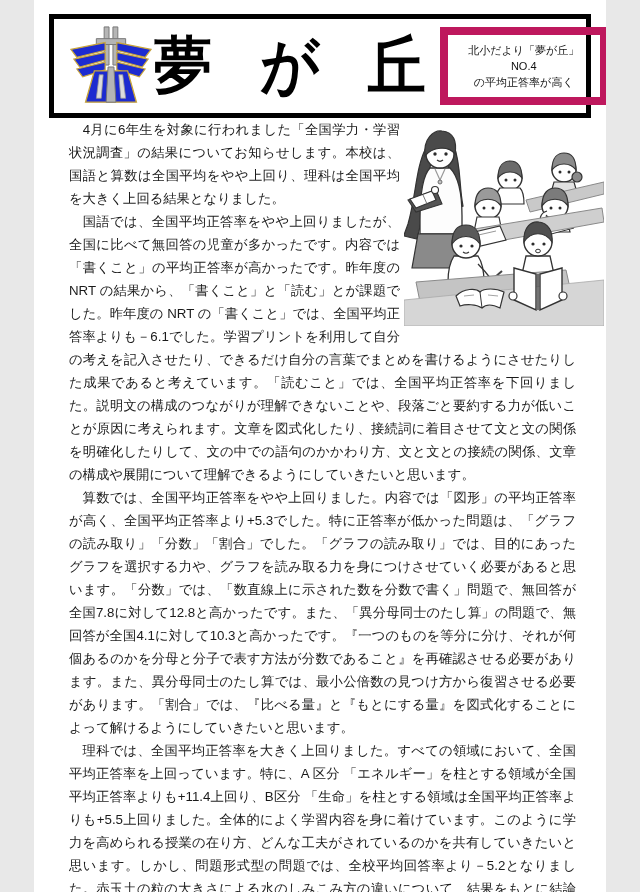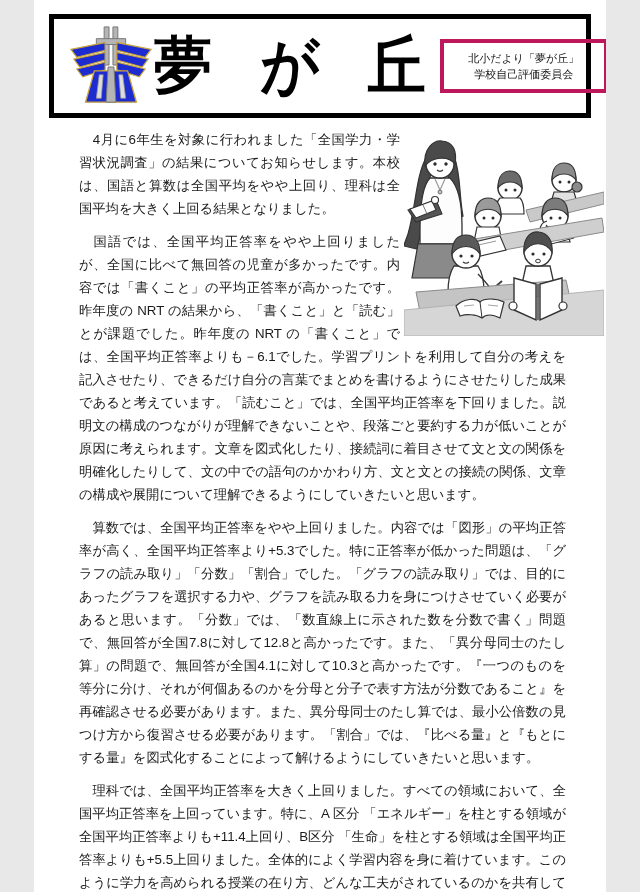--- a/index.html
+++ b/index.html
@@ -35,21 +35,21 @@
     font-size: 58px;
     letter-spacing: 14px;
     line-height: 1.1;
     color: #000;
     white-space: nowrap;
     transform: scaleY(1.08);
   }
   .issue-box {
     flex: 0 0 auto;
     width: 168px;
-    border: 4px solid #be185d;
+    border: 8px solid #be185d;
     box-sizing: border-box;
     padding: 7px 16px;
     text-align: center;
     font-size: 11px;
     line-height: 16px;
     color: #111;
   }
   
   .article-heading {
     margin: 22px 30px 12px 34px;
@@ -59,21 +59,21 @@
     color: #000;
     line-height: 1.2;
   }
   .article-body {
     margin: 0 30px 0 35px;
     font-size: 13.3px;
     line-height: 23px;
     text-align: justify;
     color: #1a1a1a;
   }
-  .article-body p { margin: 10px; }
+  .article-body p { margin: 0; }
   .illustration {
     float: right;
     width: 168px;
     height: 206px;
     margin: 2px 0 4px 8px;
     position: relative;
   }
   .illustration svg {
     position: absolute;
     top: 0;
@@ -107,21 +107,22 @@
         <polygon points="41,44 47,44 49,80 39,80" fill="#b5b5b5" stroke="#777" stroke-width="1"></polygon>
         <polygon points="32,52 36,52 34,76 29,76" fill="#dcdcdc" stroke="#999" stroke-width="0.8"></polygon>
         <polygon points="52,52 56,52 59,76 54,76" fill="#dcdcdc" stroke="#999" stroke-width="0.8"></polygon>
       </svg>
     </div>
 
     <h1 class="masthead-title">夢 が 丘</h1>
 
     <div class="issue-box">
       <div>北小だより「夢が丘」</div>
-      <div>学校自己評価委員会</div>
+      <div>NO.4</div>
+      <div>の平均正答率が高く</div>
     </div>
   </header>
 
 
   <article class="article-body">
 
     <div class="illustration">
       <svg viewBox="0 0 200 206" xmlns="http://www.w3.org/2000/svg">
 
         <g>

